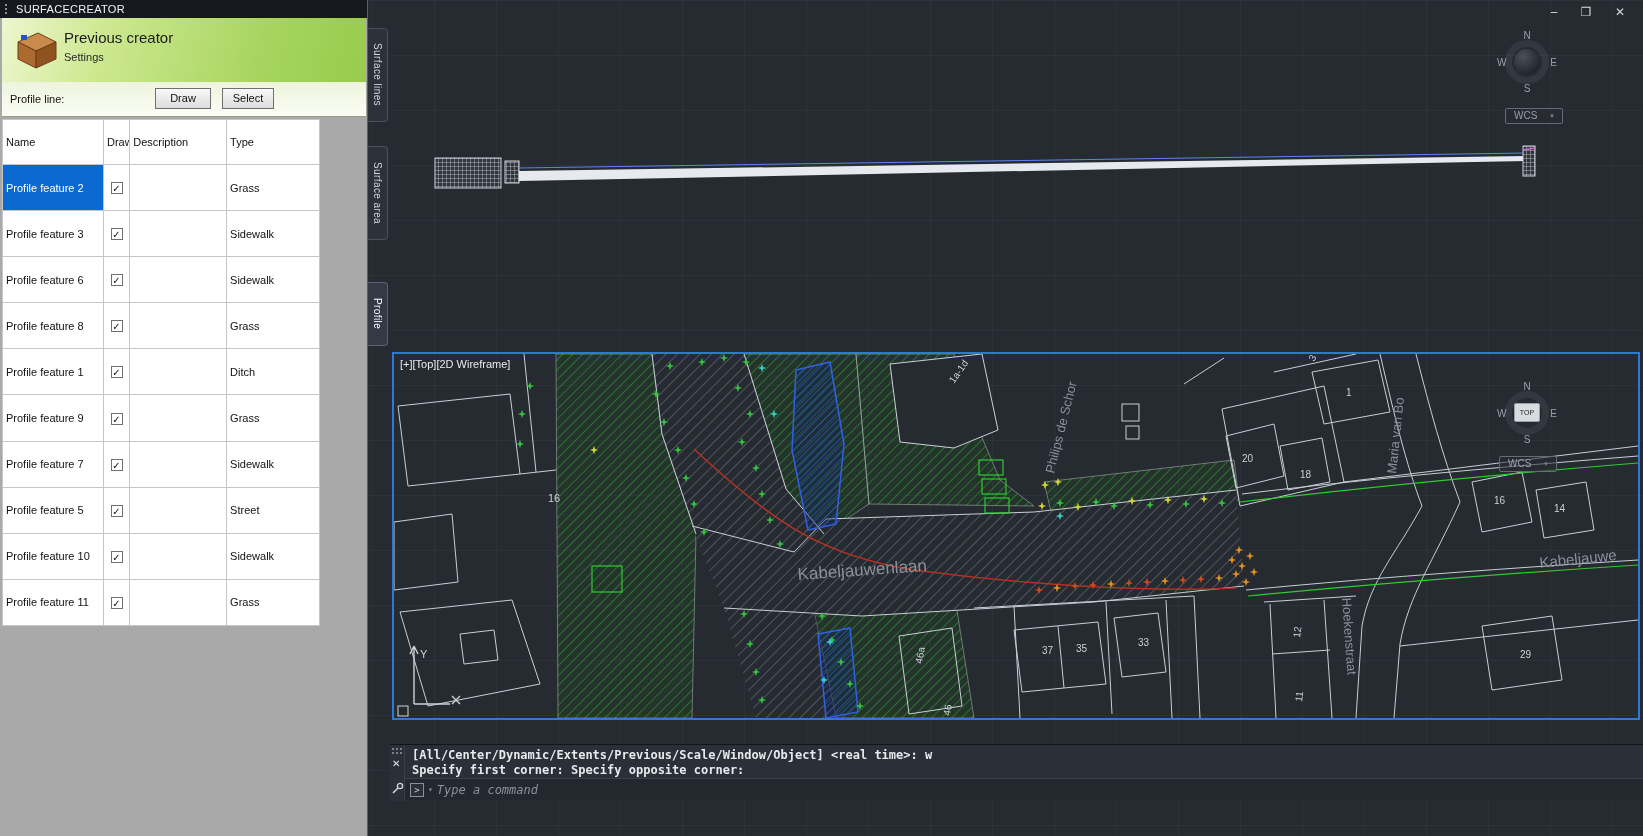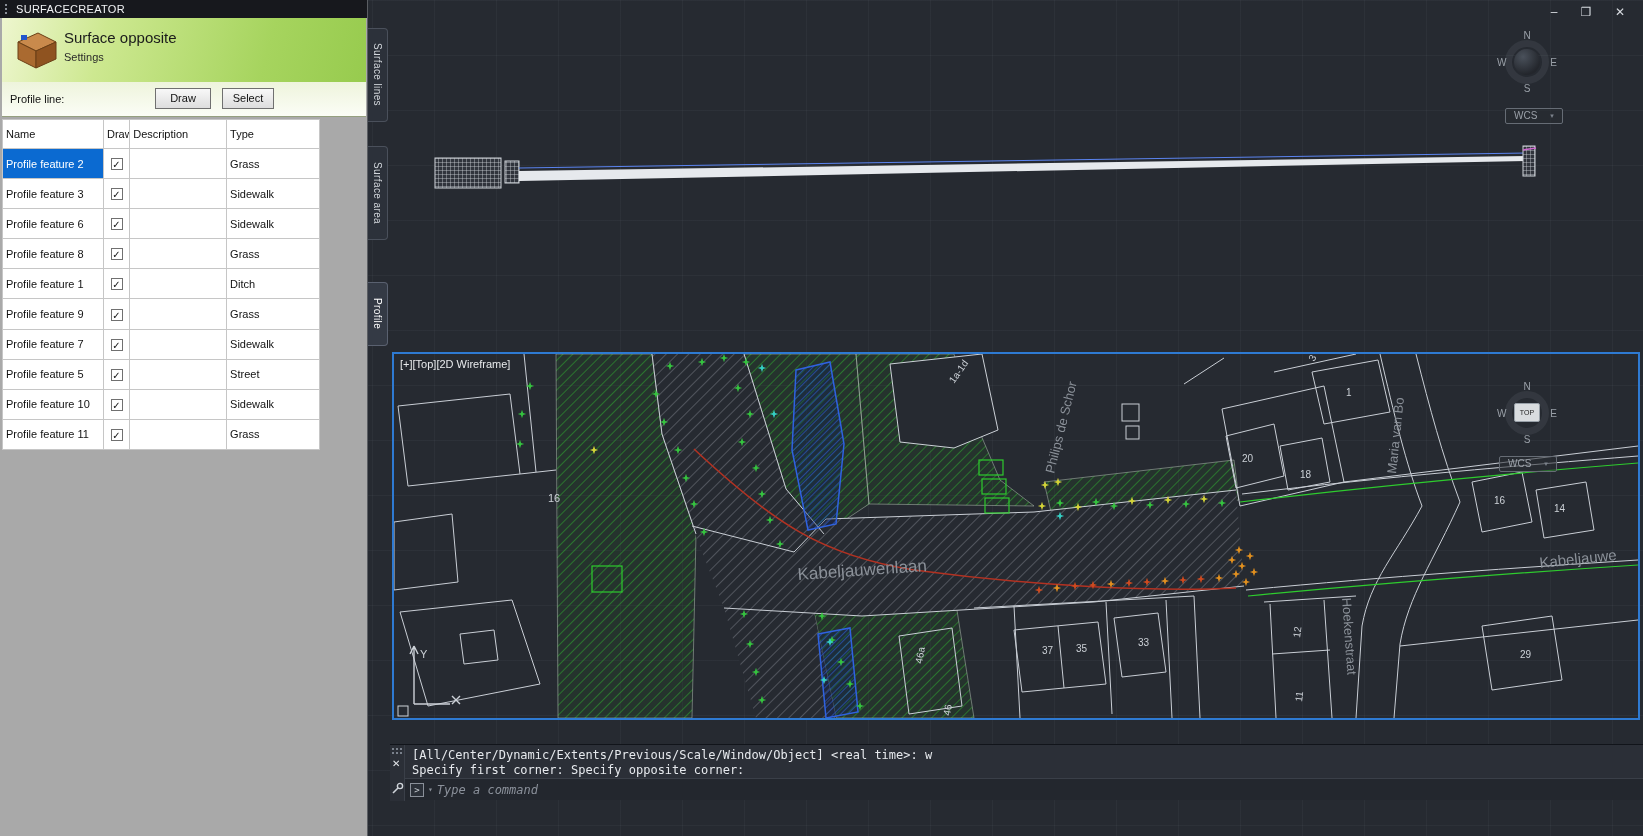--- a/index.html
+++ b/index.html
@@ -34,21 +34,21 @@
   .prow { position:absolute; left:2px; top:82px; width:364px; height:35px;
           background:linear-gradient(180deg,#eef4dc,#fbfdf6); border-bottom:1px solid #95a07f; }
   .prow .lbl { position:absolute; left:8px; top:11px; font-size:11px; color:#111; }
   .btn { position:absolute; top:6px; height:21px; background:linear-gradient(#f8f8f8,#dddddd);
          border:1px solid #707070; font-size:11px; text-align:center; line-height:19px; color:#111; }
   .btn.draw { left:153px; width:56px; } .btn.select { left:220px; width:52px; }
 
   table.ft { position:absolute; left:2px; top:119px; width:318px; border-collapse:collapse;
              table-layout:fixed; background:#fff; font-size:11px; color:#111;
              border:1px solid #9a9a9a; }
-  table.ft td, table.ft th { border:1px solid #c6c6c6; height:19px; padding:8px 3px;
+  table.ft td, table.ft th { border:1px solid #c6c6c6; height:19px; padding:16px 3px;
              overflow:hidden; white-space:nowrap; text-align:left; font-weight:normal; }
   .c-name{ width:100px; } .c-draw{ width:26px; text-align:center !important; }
   .c-desc{ width:96px; } .c-type{ width:92px; }
   td.sel { background:#0b6ad1; color:#fff; }
   .cb { display:inline-block; width:12px; height:12px; border:1px solid #707070; background:#fff;
         font-size:10px; line-height:11px; color:#111; text-align:center; vertical-align:middle; }
 
   
   .vtab { position:absolute; left:368px; width:20px; background:#2c313a; border:1px solid #4a505b;
           border-left:none; border-radius:0 4px 4px 0; color:#d4d8dd; font-size:10px;
@@ -88,21 +88,21 @@
   .cmd { position:absolute; left:390px; top:744px; width:1253px; height:56px; background:#2b2f37;
          border-top:1px solid #11141a; z-index:4; font-family:"DejaVu Sans Mono", monospace; }
   .cmd-rail { position:absolute; left:0; top:0; width:15px; height:56px; background:#2b2f37;
               border-right:1px solid #3a3f48; }
   .cmd-rail .grip { position:absolute; left:1px; top:2px; width:13px; height:8px;
       background-image:radial-gradient(circle,#7a818c 1px, transparent 1.2px); background-size:4px 4px; }
   .cmd-close { position:absolute; left:2px; top:13px; color:#e3e6ea; font-size:10px;
                font-family:"Liberation Sans",sans-serif; }
   .cmd-wrench { position:absolute; left:1px; top:37px; }
   .cmd-hist { position:absolute; left:15px; top:0; right:0; height:33px; padding:3px 0 0 7px;
-              color:#e6e9ed; font-size:12px; line-height:15px; white-space:pre; }
+              color:#e6e9ed; font-size:12px; line-height:15px; white-space:pre;font-weight:bold; }
   .cmd-input { position:absolute; left:15px; top:33px; right:0; bottom:0; background:#23272e;
                border-top:1px solid #3a3f48; display:flex; align-items:center; padding-left:5px; gap:4px; }
   .pbox { width:14px; height:14px; border:1px solid #8a9099; background:#2b3038; color:#c8cdd3;
           font-size:9px; line-height:12px; text-align:center; }
   .parr { font-size:8px; color:#8a9099; }
   .cmd-input input { background:transparent; border:none; outline:none; color:#c8cdd3;
           font-family:"DejaVu Sans Mono",monospace; font-size:12px; font-style:italic; width:400px; }
   .cmd-input input::placeholder { color:#8b919b; font-style:italic; }
 </style>
 </head>
@@ -375,21 +375,21 @@
     <span>SURFACECREATOR</span>
   </div>
 
   <div class="hdr">
     <svg class="icon" width="46" height="42">
       <polygon points="6,14 26,5 44,14 24,23" fill="#c98a4c" stroke="#6b3f16" stroke-width="1"></polygon>
       <polygon points="6,14 24,23 24,40 6,31" fill="#aa6a30" stroke="#6b3f16" stroke-width="1"></polygon>
       <polygon points="24,23 44,14 44,31 24,40" fill="#8f5320" stroke="#6b3f16" stroke-width="1"></polygon>
       <rect x="9" y="7" width="6" height="5" fill="#2255cc"></rect>
     </svg>
-    <div class="t">Surface opposite</div>
+    <div class="t">Previous creator</div>
     <div class="s">Settings</div>
   </div>
 
   <div class="prow">
     <div class="lbl">Profile line:</div>
     <div class="btn draw">Draw</div>
     <div class="btn select">Select</div>
   </div>
 
   <table class="ft">

